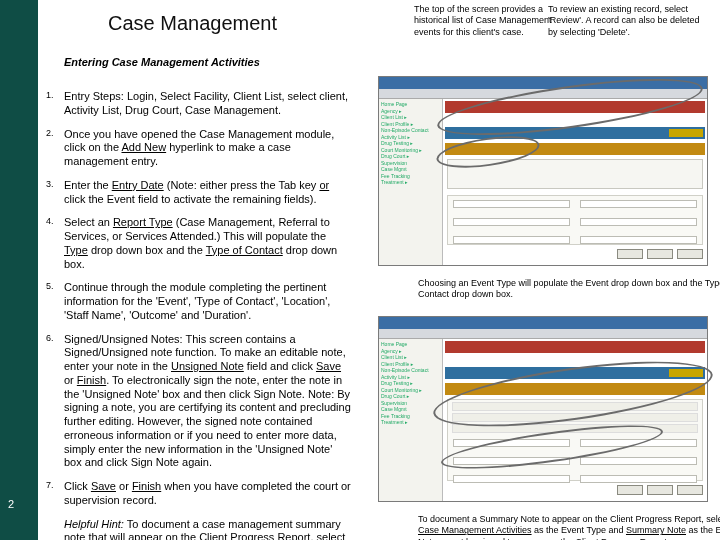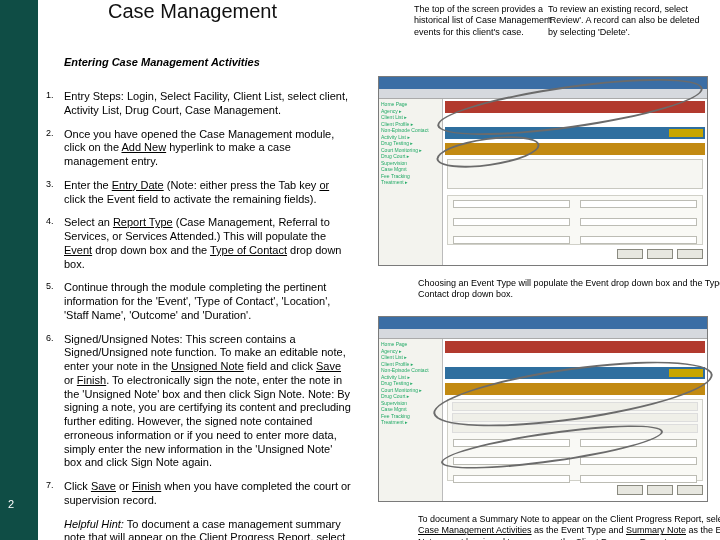--- a/index.html
+++ b/index.html
@@ -6,21 +6,21 @@
   html, body { width: 720px; height: 540px; font-family: Arial, Helvetica, sans-serif; background:#fff; color:#000; }
   .slide { position:relative; width:720px; height:540px; overflow:hidden; }
 
   .side-stripe { position:absolute; left:0; top:0; width:28px; height:540px; background:#0f4d45; }
   .accent-bar  { position:absolute; left:28px; top:0; width:332px; height:60px; background:#0f4d45; }
   .accent-pad  { position:absolute; left:28px; top:0; width:10px; height:540px; background:#0f4d45; }
   .white-head  { position:absolute; left:38px; top:0; width:322px; height:60px; background:#fff; }
 
   .page-num { position:absolute; left:8px; top:498px; color:#fff; font-size:11px; }
 
-  .title { position:absolute; left:108px; top:0; font-size:20px; font-weight:400; color:#111; }
+  .title { position:absolute; left:108px; top:12px; font-size:20px; font-weight:400; color:#111; }
 
   .sub   { position:absolute; left:64px; top:56px; font-size:11px; font-weight:700; font-style:italic; color:#000; }
 
   .body  { position:absolute; left:38px; top:84px; width:322px; font-size:9px; line-height:1.25; }
   .body td.num { width:22px; vertical-align:top; padding:4px 2px 4px 6px; font-size:9px; }
   .body td.txt { vertical-align:top; padding:4px 6px 4px 0; font-size:11px; }
   .ul { text-decoration:underline; }
   .i  { font-style:italic; }
 
   .callout { position:absolute; font-size:9px; line-height:1.25;margin-left:32px; }
@@ -82,21 +82,21 @@
         <tr>
           <td class="num">2.</td>
           <td class="txt">Once you have opened the Case Management module, click on the <span class="ul">Add New</span> hyperlink to make a case management entry.</td>
         </tr>
         <tr>
           <td class="num">3.</td>
           <td class="txt">Enter the <span class="ul">Entry Date</span> (Note: either press the Tab key <span class="ul">or</span> click the Event field to activate the remaining fields).</td>
         </tr>
         <tr>
           <td class="num">4.</td>
-          <td class="txt">Select an <span class="ul">Report Type</span> (Case Management, Referral to Services, or Services Attended.)  This will populate the <span class="ul">Event</span> drop down box and the <span class="ul">Type of Contact</span> drop down box.</td>
+          <td class="txt">Select an <span class="ul">Report Type</span> (Case Management, Referral to Services, or Services Attended.)  This will populate the <span class="ul">Type</span> drop down box and the <span class="ul">Type of Contact</span> drop down box.</td>
         </tr>
         <tr>
           <td class="num">5.</td>
           <td class="txt">Continue through the module completing the pertinent information for the 'Event', 'Type of Contact', 'Location', 'Staff Name', 'Outcome' and 'Duration'.</td>
         </tr>
         <tr>
           <td class="num">6.</td>
           <td class="txt">Signed/Unsigned Notes: This screen contains a Signed/Unsigned note function. To make an editable note, enter your note in the <span class="ul">Unsigned Note</span> field and click <span class="ul">Save</span> or <span class="ul">Finish</span>. To electronically sign the note, enter the note in the 'Unsigned Note' box and then click Sign Note. Note: By signing a note, you are certifying its content and precluding further editing. However, the signed note contained erroneous information or if you need to enter more data, simply enter the new information in the 'Unsigned Note' box and click Sign Note again.</td>
         </tr>
         <tr>

